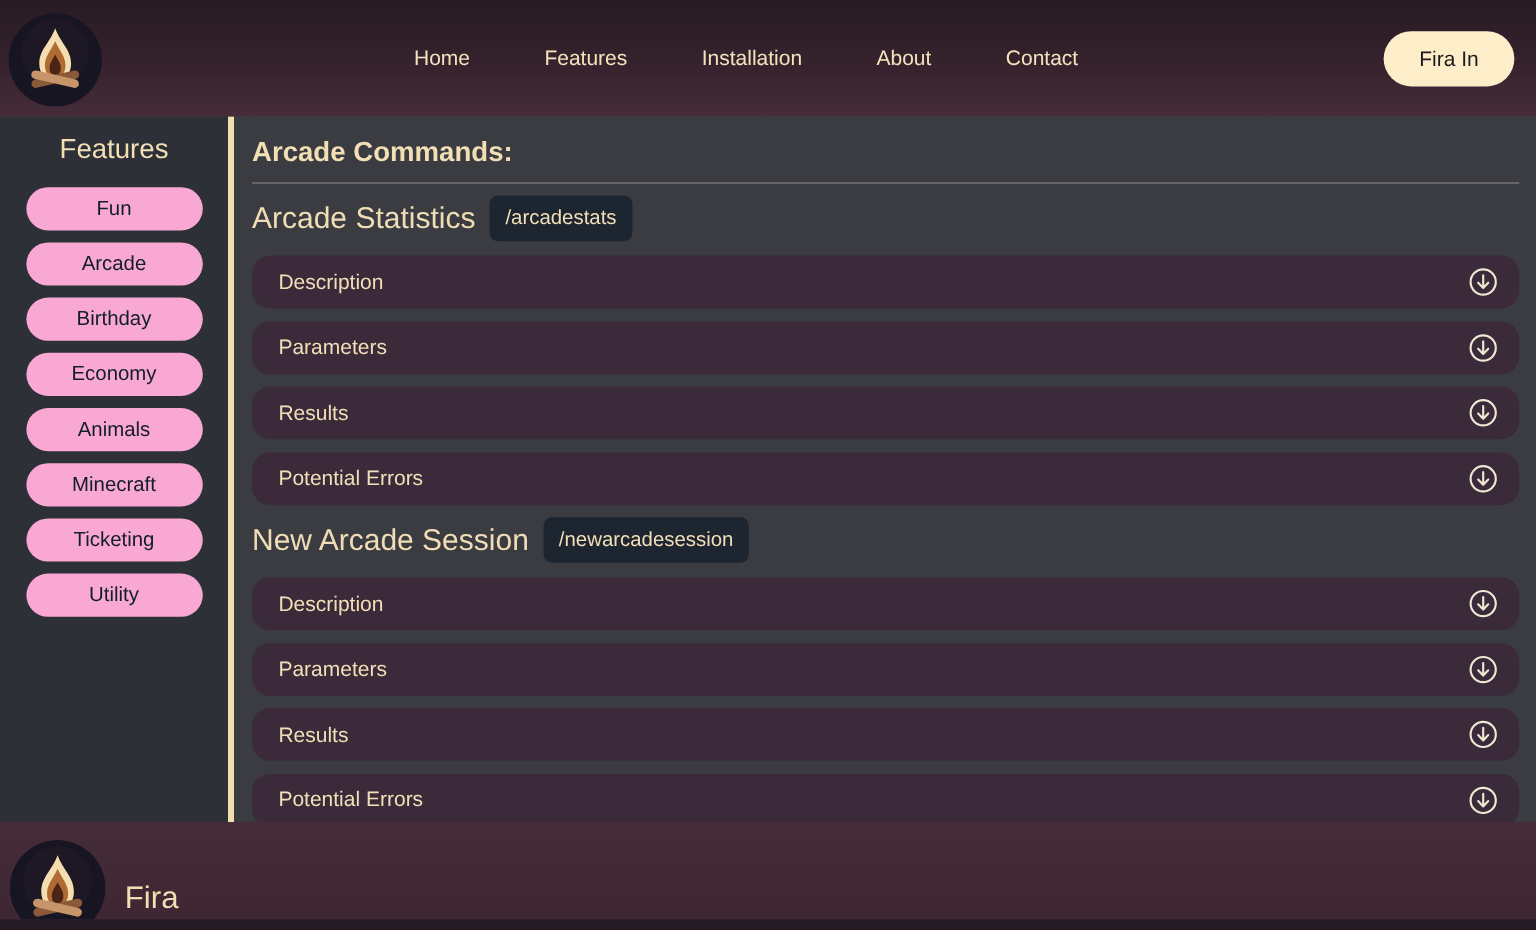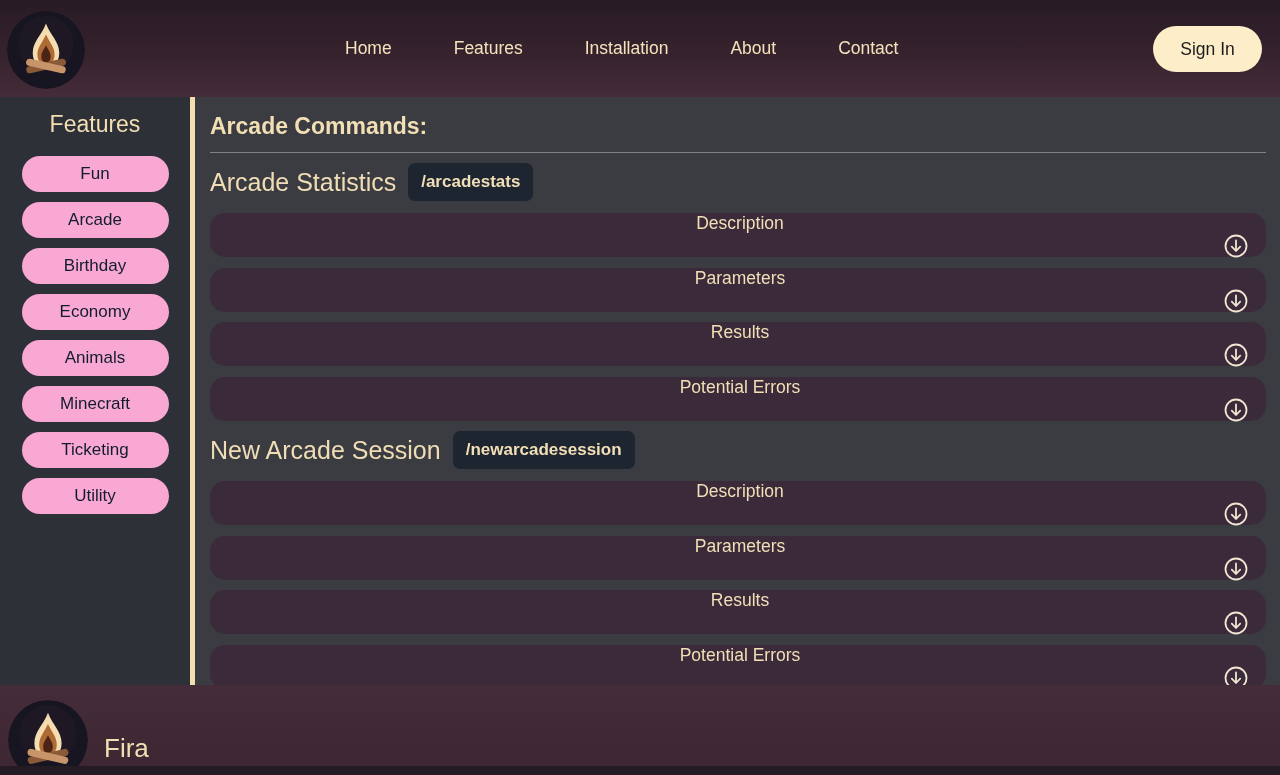--- a/index.html
+++ b/index.html
@@ -54,27 +54,27 @@
   }
   .rule{
     border:none; border-top:1px solid #828282; margin:12px 0 10px 0;
   }
   .section-heading{
     display:flex; align-items:center; gap:12px;
     color:#f0ddb6; font-size:25px; font-weight:400;
     margin:2px 0 12px 0;
   }
   .cmd-badge{
-    background:#1d2531; color:#f2dfb7; font-weight:bold;
+    background:#1d2531; color:#f2dfb7; font-weight:normal;
     font-size:17px; padding:9px 13px; border-radius:7px;
   }
   .accordion-row{
     height:44px; background:#3b2b3a; border-radius:15px;
     margin-bottom:10.5px; display:flex; align-items:center;
-    padding:0 18px 0 22px; cursor:pointer;flex-direction:column;
+    padding:0 18px 0 22px; cursor:pointer;
   }
   .accordion-label{ color:#f2dfb7; font-size:17.5px; }
   .accordion-icon{ margin-left:auto; width:24px; height:24px; display:flex; }
 
   
   .footer-wrap{ height:90px; }
   .footer{
     position:relative; height:81px; overflow:hidden;
     background:linear-gradient(180deg,#452c39 0%, #3e2633 100%);
   }
@@ -114,21 +114,21 @@
         <use href="#campfire"></use>
       </svg>
   </div>
   <nav class="nav-links">
     <button class="nav-link">Home</button>
     <button class="nav-link">Features</button>
     <button class="nav-link">Installation</button>
     <button class="nav-link">About</button>
     <button class="nav-link">Contact</button>
   </nav>
-  <button class="signin-btn">Sign In</button>
+  <button class="signin-btn">Fira In</button>
 </header>
 
 <div class="layout">
   <aside class="sidebar">
     <div class="sidebar-title">Features</div>
     <button class="sidebar-btn">Fun</button>
     <button class="sidebar-btn">Arcade</button>
     <button class="sidebar-btn">Birthday</button>
     <button class="sidebar-btn">Economy</button>
     <button class="sidebar-btn">Animals</button>

